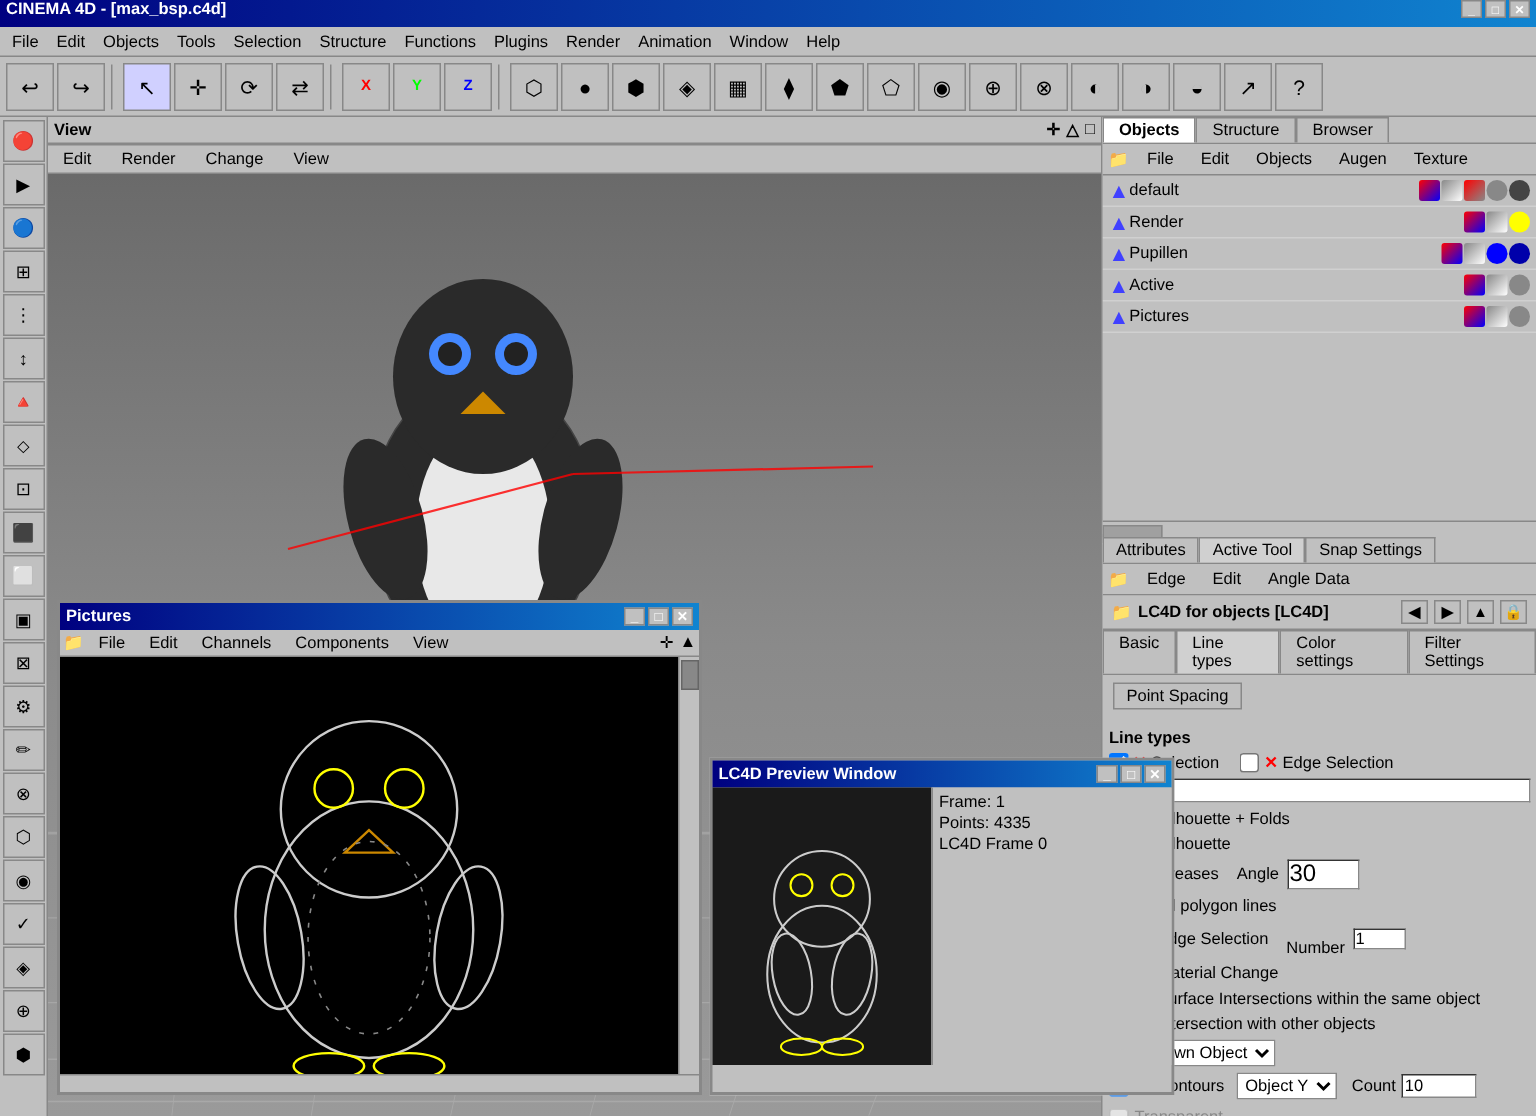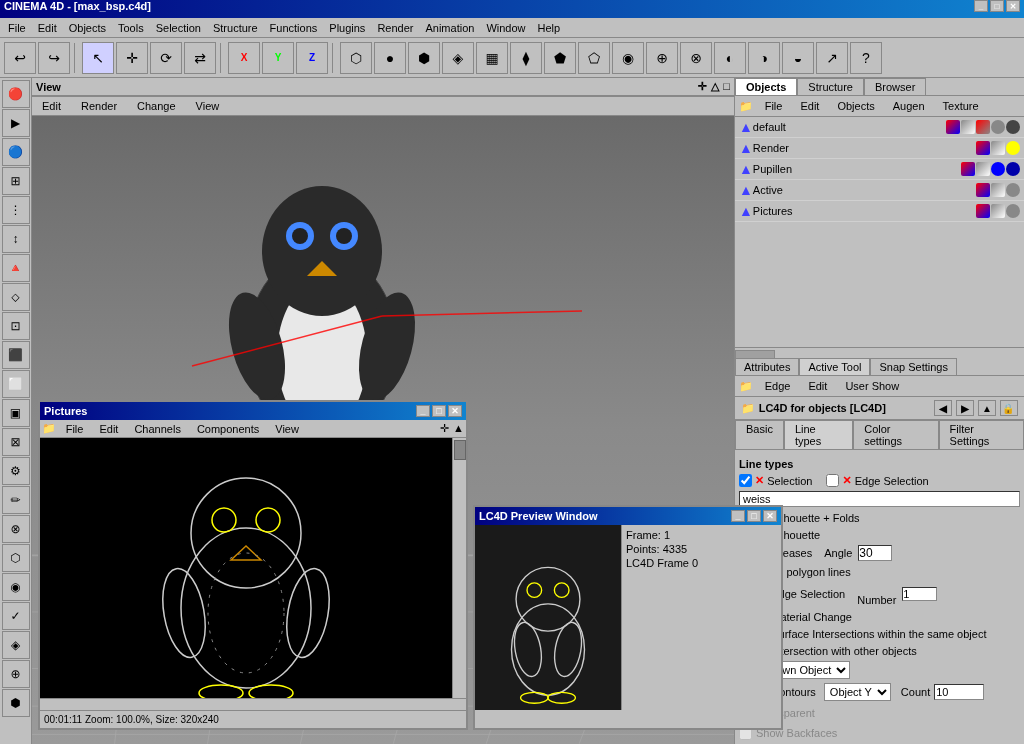--- a/index.html
+++ b/index.html
@@ -336,38 +336,41 @@
     <div class="attributes-panel">
       <div class="attr-tabs">
         <div class="attr-tab">Attributes</div>
         <div class="attr-tab active">Active Tool</div>
         <div class="attr-tab">Snap Settings</div>
       </div>
       <div class="attr-toolbar">
         <span>📁</span>
         <span class="menu-item">Edge</span>
         <span class="menu-item">Edit</span>
-        <span class="menu-item">User Show</span>
+        <span class="menu-item">Angle Data</span>
       </div>
       <div class="lc4d-header">
         <span>📁</span>
         <span>LC4D for objects [LC4D]</span>
         <div class="lc4d-nav">
           <div class="nav-btn">◀</div>
           <div class="nav-btn">▶</div>
           <div class="nav-btn">▲</div>
           <div class="nav-btn">🔒</div>
         </div>
       </div>
       <div class="section-tabs">
         <div class="section-tab">Basic</div>
         <div class="section-tab active">Line types</div>
         <div class="section-tab">Color settings</div>
         <div class="section-tab">Filter Settings</div>
       </div>
+      <div style="padding:2px 4px;">
+        <span class="point-spacing-btn">Point Spacing</span>
+      </div>
 
       <div class="attr-content">
         <div class="attr-section-title">Line types</div>
 
         
         <div class="selection-row">
           <div class="sel-checkbox">
             <input type="checkbox" checked="" style="">
             <span style="color:red;font-weight:bold;">✕</span>
             <span>Selection</span>
@@ -391,21 +394,21 @@
         <div class="checkbox-row">
           <input type="checkbox" checked="" style="">
           <span class="x-label">✕</span>
           <span>Silhouette</span>
         </div>
         <div class="checkbox-row">
           <input type="checkbox" checked="" style="">
           <span class="x-label">✕</span>
           <span>Creases</span>
           <span style="margin-left:8px;">Angle</span>
-          <input type="text" value="30" style="width: 34px; margin-left: 2px; border: 1px inset rgb(136, 136, 136); font-size: 12px;">
+          <input type="text" value="30" style="width: 48px; margin-left: 2px; border: 1px inset rgb(136, 136, 136); font-size: 16px;">
         </div>
         <div class="checkbox-row">
           <input type="checkbox" checked="" style="">
           <span class="x-label">✕</span>
           <span>All polygon lines</span>
         </div>
         <div class="checkbox-row">
           <input type="checkbox" checked="" style="">
           <span class="x-label">✕</span>
           <span>Edge Selection</span>
@@ -504,23 +507,20 @@
 
           <ellipse cx="165" cy="255" rx="22" ry="8" fill="none" stroke="#ffff00" stroke-width="1.5"></ellipse>
           <ellipse cx="215" cy="255" rx="22" ry="8" fill="none" stroke="#ffff00" stroke-width="1.5"></ellipse>
         </svg>
       </div>
       <div class="scrollbar-v">
         <div style="width:12px;height:20px;background:#888;border:1px solid #666;margin:2px auto;"></div>
       </div>
     </div>
     <div style="height:12px;background:#c0c0c0;border-top:1px solid #888;"></div>
-    <div class="win-status">
-      <span>00:01:11   Zoom: 100.0%, Size: 320x240</span>
-    </div>
   </div>
 </div>
 
 <div class="preview-window" style="top:auto;bottom:14px;left:473px;">
   <div class="win-title">
     <span>LC4D Preview Window</span>
     <div class="win-title-btns">
       <div class="win-close">_</div>
       <div class="win-close">□</div>
       <div class="win-close">✕</div>

